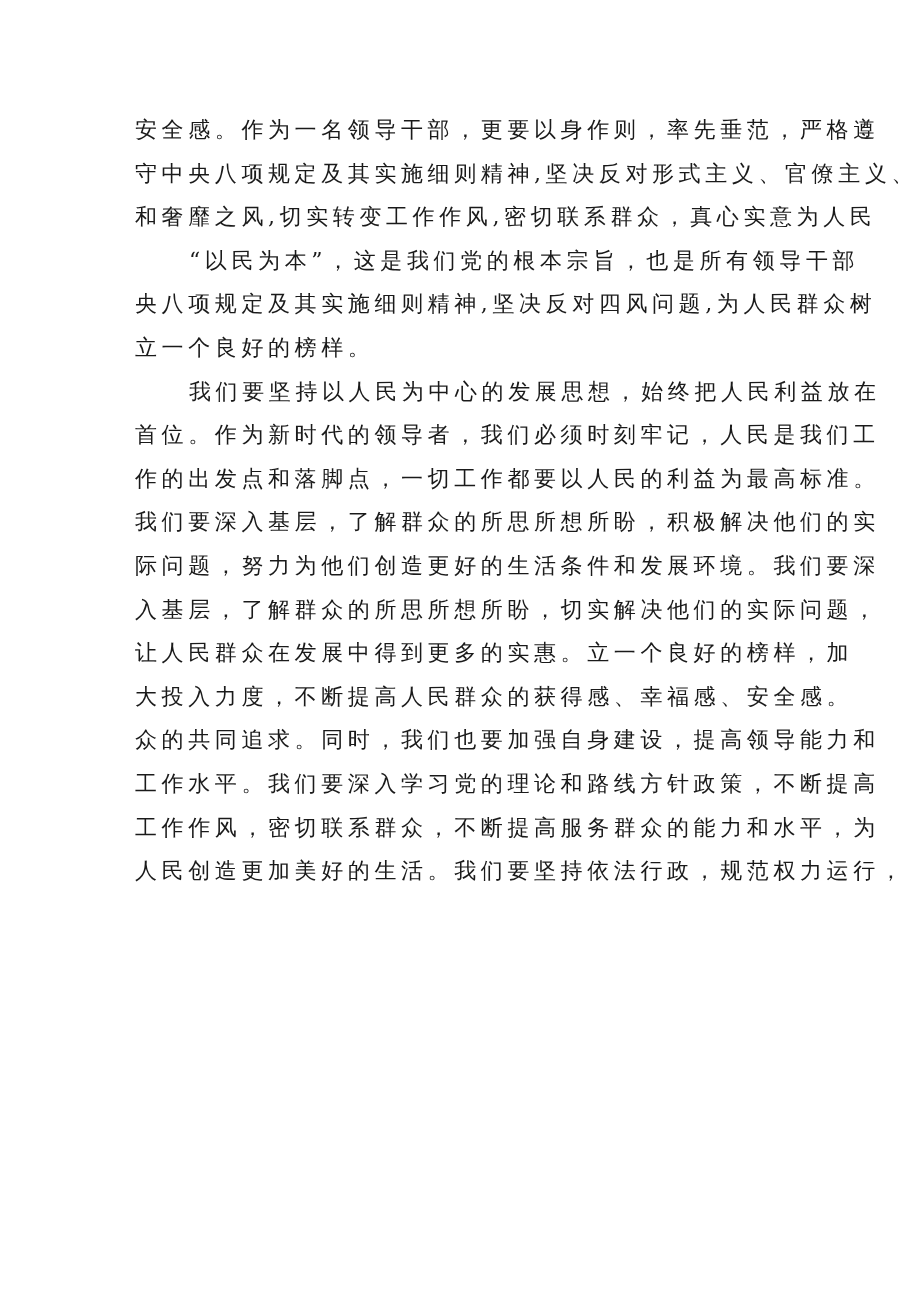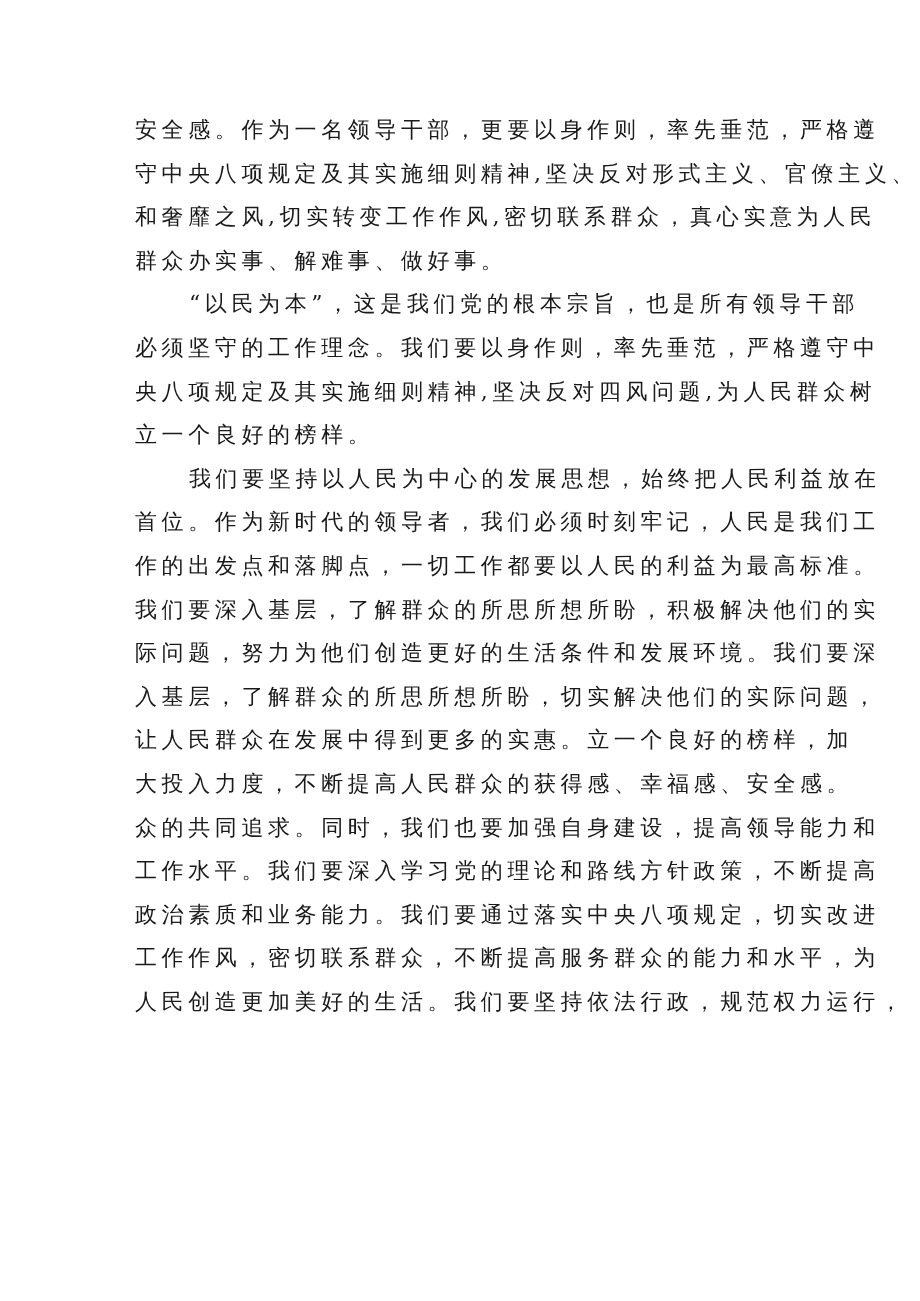--- a/index.html
+++ b/index.html
@@ -47,43 +47,40 @@
 </head>
 <body>
 
 <div class="page">
   <div class="content">
 
     <p class="para">
       <span class="line">安全感。作为一名领导干部，更要以身作则，率先垂范，严格遵</span>
       <span class="line">守中央八项规定及其实施细则精神,坚决反对形式主义、官僚主义、</span>
       <span class="line">和奢靡之风,切实转变工作作风,密切联系群众，真心实意为人民</span>
-      <span class="line">群众办实事、解难事、做好事。</span>
     </p>
 
     <p class="para">
       <span class="line" style="padding-left:54px">“以民为本”，这是我们党的根本宗旨，也是所有领导干部</span>
-      <span class="line">必须坚守的工作理念。我们要以身作则，率先垂范，严格遵守中</span>
       <span class="line">央八项规定及其实施细则精神,坚决反对四风问题,为人民群众树</span>
       <span class="line">立一个良好的榜样。</span>
     </p>
 
     <p class="para">
       <span class="line" style="padding-left:54px">我们要坚持以人民为中心的发展思想，始终把人民利益放在</span>
       <span class="line">首位。作为新时代的领导者，我们必须时刻牢记，人民是我们工</span>
       <span class="line">作的出发点和落脚点，一切工作都要以人民的利益为最高标准。</span>
       <span class="line">我们要深入基层，了解群众的所思所想所盼，积极解决他们的实</span>
       <span class="line">际问题，努力为他们创造更好的生活条件和发展环境。我们要深</span>
       <span class="line">入基层，了解群众的所思所想所盼，切实解决他们的实际问题，</span>
       <span class="line">让人民群众在发展中得到更多的实惠。立一个良好的榜样，加</span>
       <span class="line">大投入力度，不断提高人民群众的获得感、幸福感、安全感。</span>
     </p>
 
     <p class="para">
       <span class="line">众的共同追求。同时，我们也要加强自身建设，提高领导能力和</span>
       <span class="line">工作水平。我们要深入学习党的理论和路线方针政策，不断提高</span>
-      <span class="line">政治素质和业务能力。我们要通过落实中央八项规定，切实改进</span>
       <span class="line">工作作风，密切联系群众，不断提高服务群众的能力和水平，为</span>
       <span class="line">人民创造更加美好的生活。我们要坚持依法行政，规范权力运行，</span>
     </p>
 
   </div>
 </div>
 
 </body></html>

